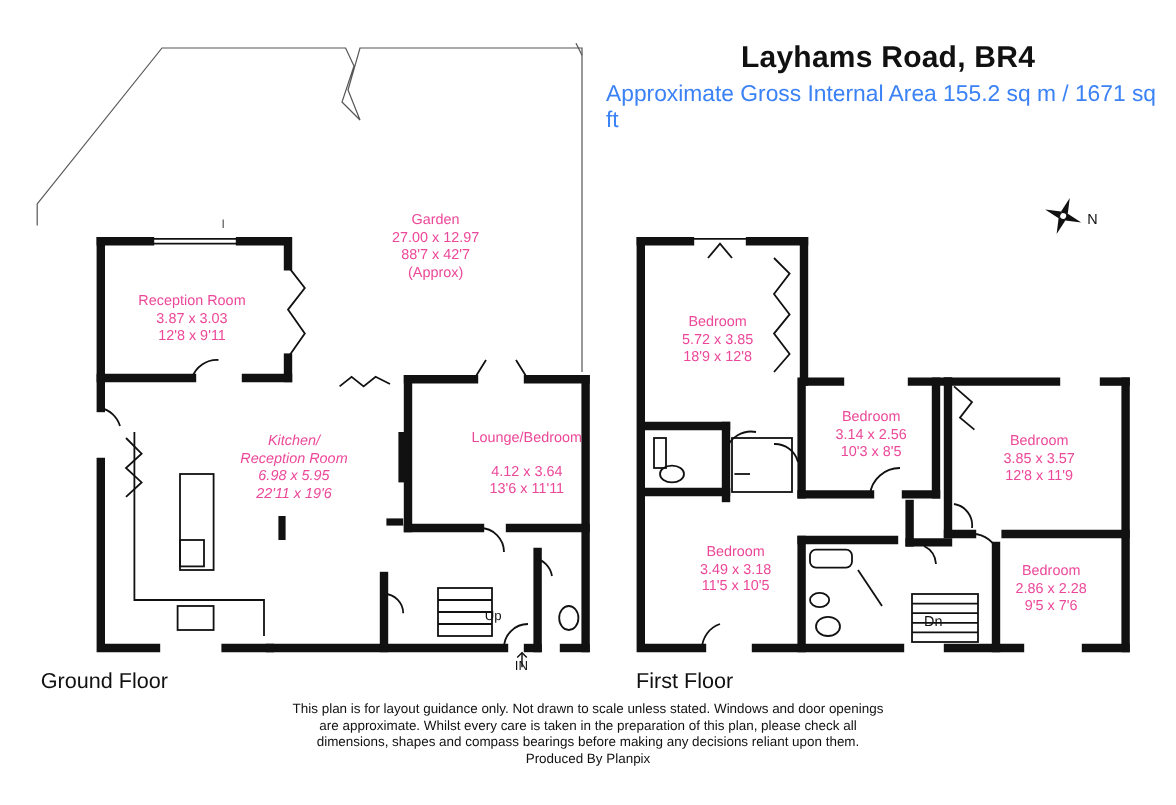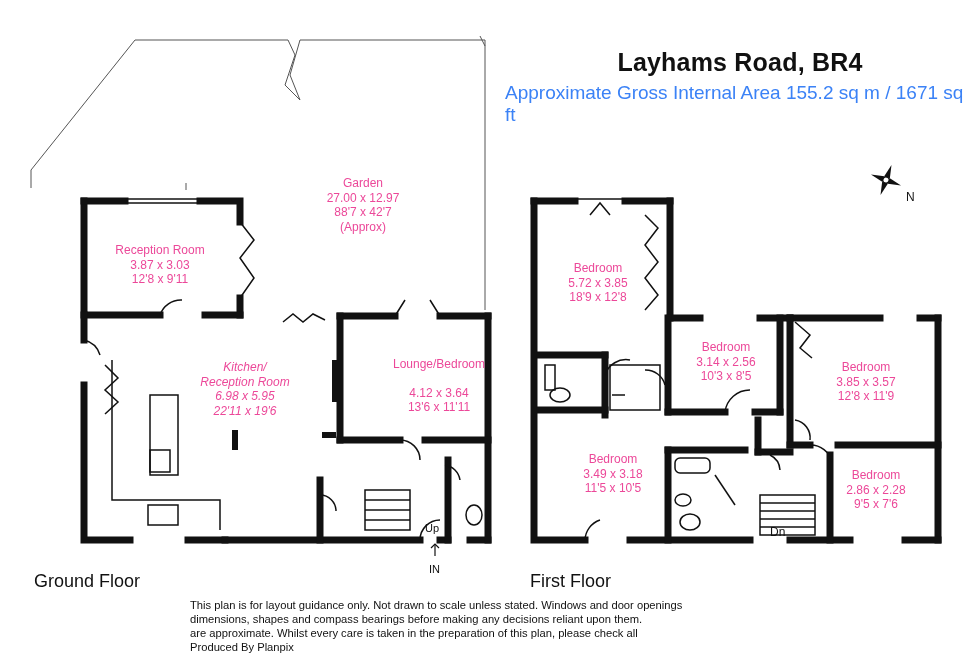--- a/index.html
+++ b/index.html
@@ -1,22 +1,22 @@
 <!DOCTYPE html>
 <html><head>
 <meta charset="utf-8">
 <style>
   html, body { margin: 0; padding: 0; background: #ffffff; }
   body { width: 980px; height: 671px; position: relative; overflow: hidden; font-family: "Liberation Sans", sans-serif; color: #111; }
-  .abs { position: absolute; margin-top: 14px; }
+  .abs { position: absolute; }
   .title { left: 520px; top: 34px; width: 440px; text-align: center; font-size: 25px; font-weight: bold; color: #111; letter-spacing: 0.2px; }
   .subtitle { left: 505px; top: 68px; width: 470px; text-align: left; font-size: 19px; color: #3b82f6; }
   .floor-label { font-size: 18px; font-weight: normal; color: #111; }
   .room { position: absolute; text-align: center; font-size: 12px; line-height: 14.5px; color: #ec4899; white-space: nowrap; transform: translateX(-50%); }
-  .disclaimer { left: 190px; top: 584px; width: 600px; text-align: left; font-size: 11.2px; line-height: 14px; color: #111; }
+  .disclaimer { left: 190px; top: 584px; width: 600px; text-align: center; font-size: 11.2px; line-height: 14px; color: #111; }
   svg { position: absolute; left: 0; top: 0; }
   .small { font-size: 11px; }
 </style>
 </head>
 <body>
 
 <svg width="980" height="671" viewBox="0 0 980 671">
 
   <g fill="none" stroke="#555" stroke-width="1">
     <polyline points="31,188 31,170 135,40 288,40 295,55 285,85 300,100 290,75 300,40 485,40 485,310"></polyline>
@@ -196,21 +196,21 @@
   <div>Reception Room</div>
   <div>6.98 x 5.95</div>
   <div>22'11 x 19'6</div>
 </div>
 <div class="room" style="left:428px;top:357px;margin-left:11px;">
   <div>Lounge/Bedroom</div>
   <div style="height:14px"></div>
   <div>4.12 x 3.64</div>
   <div>13'6 x 11'11</div>
 </div>
-<div class="abs small" style="left:425px;top:508px;">Up</div>
+<div class="abs small" style="left:404px;top:508px;">Up</div>
 <div class="abs small" style="left:429px;top:549px;">IN</div>
 
 <div class="room" style="left:598px;top:261px;">
   <div>Bedroom</div>
   <div>5.72 x 3.85</div>
   <div>18'9 x 12'8</div>
 </div>
 <div class="room" style="left:726px;top:340px;">
   <div>Bedroom</div>
   <div>3.14 x 2.56</div>
@@ -231,16 +231,16 @@
   <div>2.86 x 2.28</div>
   <div>9'5 x 7'6</div>
 </div>
 <div class="abs small" style="left:770px;top:511px;font-size:12px;">Dn</div>
 
 <div class="abs floor-label" style="left:34px;top:557px;">Ground Floor</div>
 <div class="abs floor-label" style="left:530px;top:557px;">First Floor</div>
 
 <div class="abs disclaimer">
   <div>This plan is for layout guidance only. Not drawn to scale unless stated. Windows and door openings</div>
+  <div>are approximate. Whilst every care is taken in the preparation of this plan, please check all</div>
   <div>dimensions, shapes and compass bearings before making any decisions reliant upon them.</div>
-  <div>are approximate. Whilst every care is taken in the preparation of this plan, please check all</div>
   <div>Produced By Planpix</div>
 </div>
 
 </body></html>

